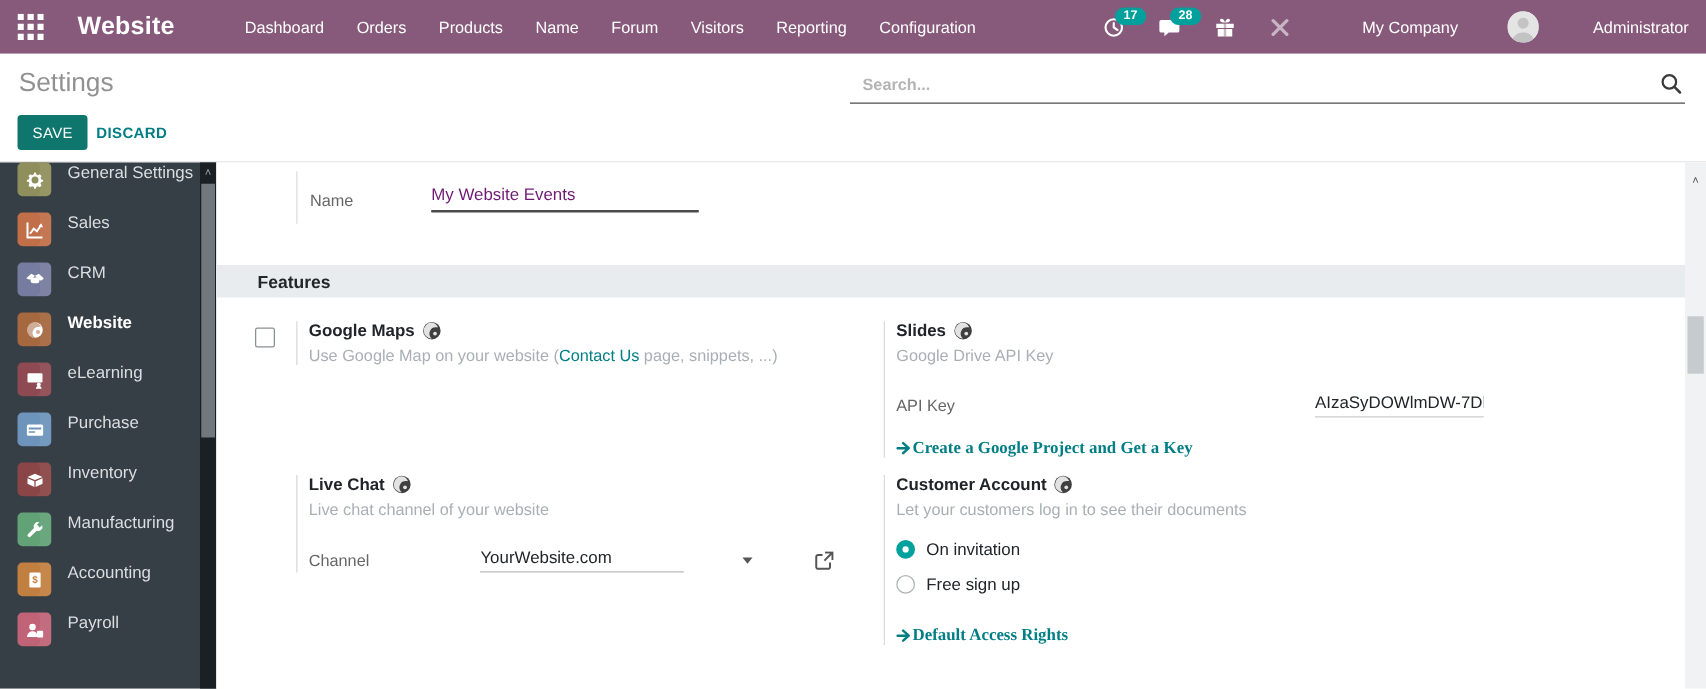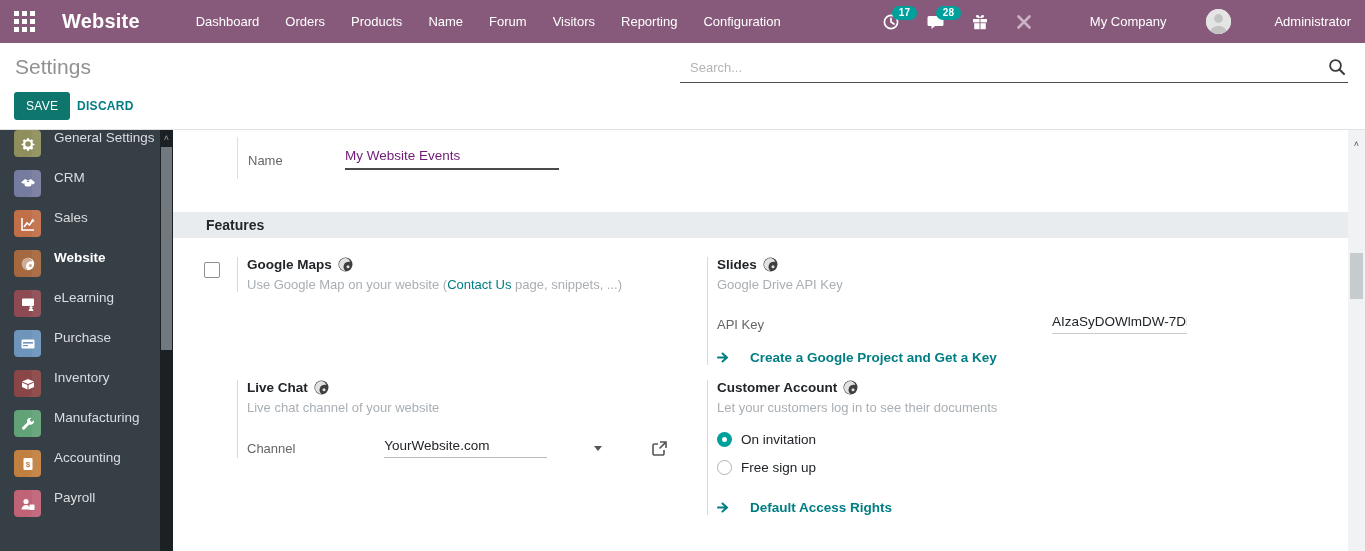--- a/index.html
+++ b/index.html
@@ -34,21 +34,21 @@
   .cp-title { position:absolute; top:12px; left:15px; font-size:21px; color:#919191; }
   .btn-save { position:absolute; top:49px; left:14px; background:#0f766e; color:#fff;
     border:none; font-size:12px; font-weight:normal; padding:7px 12px; border-radius:3px;
     cursor:pointer; letter-spacing:.3px; }
   .btn-discard { position:absolute; top:49px; left:71px; background:none; border:none;
     color:#017E84; font-size:12px; font-weight:bold; padding:7px 6px; cursor:pointer;
     letter-spacing:.3px; }
   .search-wrap { position:absolute; top:12px; left:680px; width:668px; height:28px;
     border-bottom:1px solid #4c4c4c; }
   .search-input { position:absolute; top:0; left:10px; right:30px; height:24px;
-    border:none; outline:none; font-size:13px; color:#333; font-family:"Liberation Sans",sans-serif; }
+    border:none; outline:none; font-size:13px; color:#333; font-family:"Liberation Sans",sans-serif;font-weight:bold; }
   .search-input::placeholder { color:#b4b4b4; }
   .search-icon { position:absolute; right:2px; top:3px; width:18px; height:18px; cursor:pointer; }
 
   
   #sidebar { position:absolute; top:130px; left:0; width:173px; bottom:0;
     background:#363E46; color:#DBDEE0; }
   .side-item { display:flex; align-items:flex-start; height:40px; padding-left:14px;
     cursor:pointer; font-size:13.5px; }
   .side-item.active { color:#fff; font-weight:bold; }
   .app-icon { width:27px; height:27px; border-radius:4px; margin-right:13px; flex:none;
@@ -84,22 +84,22 @@
   .setting-block { position:absolute; border-left:1px solid #d9d9d9; padding-left:9px; }
   #block-google-maps { top:127px; left:64px; width:430px; }
   #block-slides { top:127px; left:534px; width:480px; }
   #block-live-chat { top:250px; left:64px; width:430px; }
   #block-customer-account { top:250px; left:534px; width:480px; }
 
   .gm-checkbox { position:absolute; top:132px; left:31px; width:16px; height:16px;
     border:1px solid #8b9094; border-radius:2px; background:#fff; cursor:pointer; }
 
   .inline-link { color:#017E84; cursor:pointer; }
-  .arrow-link { display:flex; align-items:center; gap:20px; color:#017E84;
-    font-size:13.5px; font-weight:bold; cursor:pointer; }
+  .arrow-link { display:flex; align-items:center; gap:0; color:#017E84;
+    font-size:13.5px; font-weight:bold; cursor:pointer;font-family:Liberation Serif, serif; }
   .arrow-link svg { width:13px; height:13px; flex:none; }
 
   .inline-field { display:flex; align-items:center;justify-content:space-between; }
   .inline-field .field-label { width:97px; flex:none; }
   #api-key-input { width:135px; border:none; border-bottom:1px solid #ccc;
     font-size:13.5px; color:#212529; outline:none; padding-bottom:4px;
     font-family:"Liberation Sans",sans-serif; }
   .channel-value { width:163px; border-bottom:1px solid #bbb; font-size:13.5px;
     color:#212529; padding-bottom:4px; cursor:pointer; position:relative; }
   .caret-down { width:0; height:0; border-left:4px solid transparent;
@@ -216,40 +216,40 @@
   <div id="sidebar">
     <div class="side-item">
       <span class="app-icon" style="background-color: rgb(143, 143, 93); color: rgb(143, 143, 93);">
         <svg viewBox="0 0 16 16">
             <path fill="#fff" d="M8 5.2A2.8 2.8 0 1 0 8 10.8 2.8 2.8 0 0 0 8 5.2zm6.5 3.9-1.6.5a5 5 0 0 1-.5 1.2l.8 1.5-1.4 1.4-1.5-.8a5 5 0 0 1-1.2.5L8.6 15H7.4l-.5-1.6a5 5 0 0 1-1.2-.5l-1.5.8-1.4-1.4.8-1.5a5 5 0 0 1-.5-1.2L1.5 9.1V7.9l1.6-.5a5 5 0 0 1 .5-1.2l-.8-1.5 1.4-1.4 1.5.8a5 5 0 0 1 1.2-.5L7.4 2h1.2l.5 1.6a5 5 0 0 1 1.2.5l1.5-.8 1.4 1.4-.8 1.5a5 5 0 0 1 .5 1.2l1.6.5z"></path>
           </svg>
       </span>
       <span>General Settings</span>
     </div>
     <div class="side-item">
+      <span class="app-icon" style="background-color: rgb(192, 111, 72); color: rgb(192, 111, 72);">
+        <svg viewBox="0 0 16 16">
+            <path d="M2 2v12h12" stroke="#fff" stroke-width="1.6" fill="none"></path>
+            <path d="M4 11 7 7l2.5 2L13 4" stroke="#fff" stroke-width="1.6" fill="none"></path>
+            <path d="M13 2.5 14.5 6 10.8 5z" fill="#fff"></path>
+          </svg>
+      </span>
+      <span>Sales</span>
+    </div>
+    <div class="side-item">
       <span class="app-icon" style="background-color: rgb(118, 124, 159); color: rgb(118, 124, 159);">
         <svg viewBox="0 0 16 16">
             <g fill="#fff">
               <path d="M1 6.5 5 3l3 1.5L5.5 7C4.5 8 3 7.8 1 6.5z"></path>
               <path d="M15 6.5 11 3 8 4.5 11.5 8c1 .8 2.3.3 3.5-1.5z"></path>
               <rect x="4.5" y="6" width="7" height="4.5" rx="2"></rect>
             </g>
           </svg>
       </span>
       <span>CRM</span>
-    </div>
-    <div class="side-item">
-      <span class="app-icon" style="background-color: rgb(192, 111, 72); color: rgb(192, 111, 72);">
-        <svg viewBox="0 0 16 16">
-            <path d="M2 2v12h12" stroke="#fff" stroke-width="1.6" fill="none"></path>
-            <path d="M4 11 7 7l2.5 2L13 4" stroke="#fff" stroke-width="1.6" fill="none"></path>
-            <path d="M13 2.5 14.5 6 10.8 5z" fill="#fff"></path>
-          </svg>
-      </span>
-      <span>Sales</span>
     </div>
     <div class="side-item active">
       <span class="app-icon" style="background-color: rgb(165, 104, 63); color: rgb(165, 104, 63);">
         <svg viewBox="0 0 16 16">
             <circle cx="8" cy="8" r="6.2" fill="#fff"></circle>
             <path d="M8 1.8a6.2 6.2 0 0 0 0 12.4c-2-1.6-2.6-4-1.4-6.2C7.8 5.8 9.8 5 12.8 5.4A6.2 6.2 0 0 0 8 1.8z" fill="currentColor" opacity=".55"></path>
             <circle cx="10.4" cy="9.6" r="1.6" fill="currentColor" opacity=".55"></circle>
           </svg>
       </span>
       <span>Website</span>

